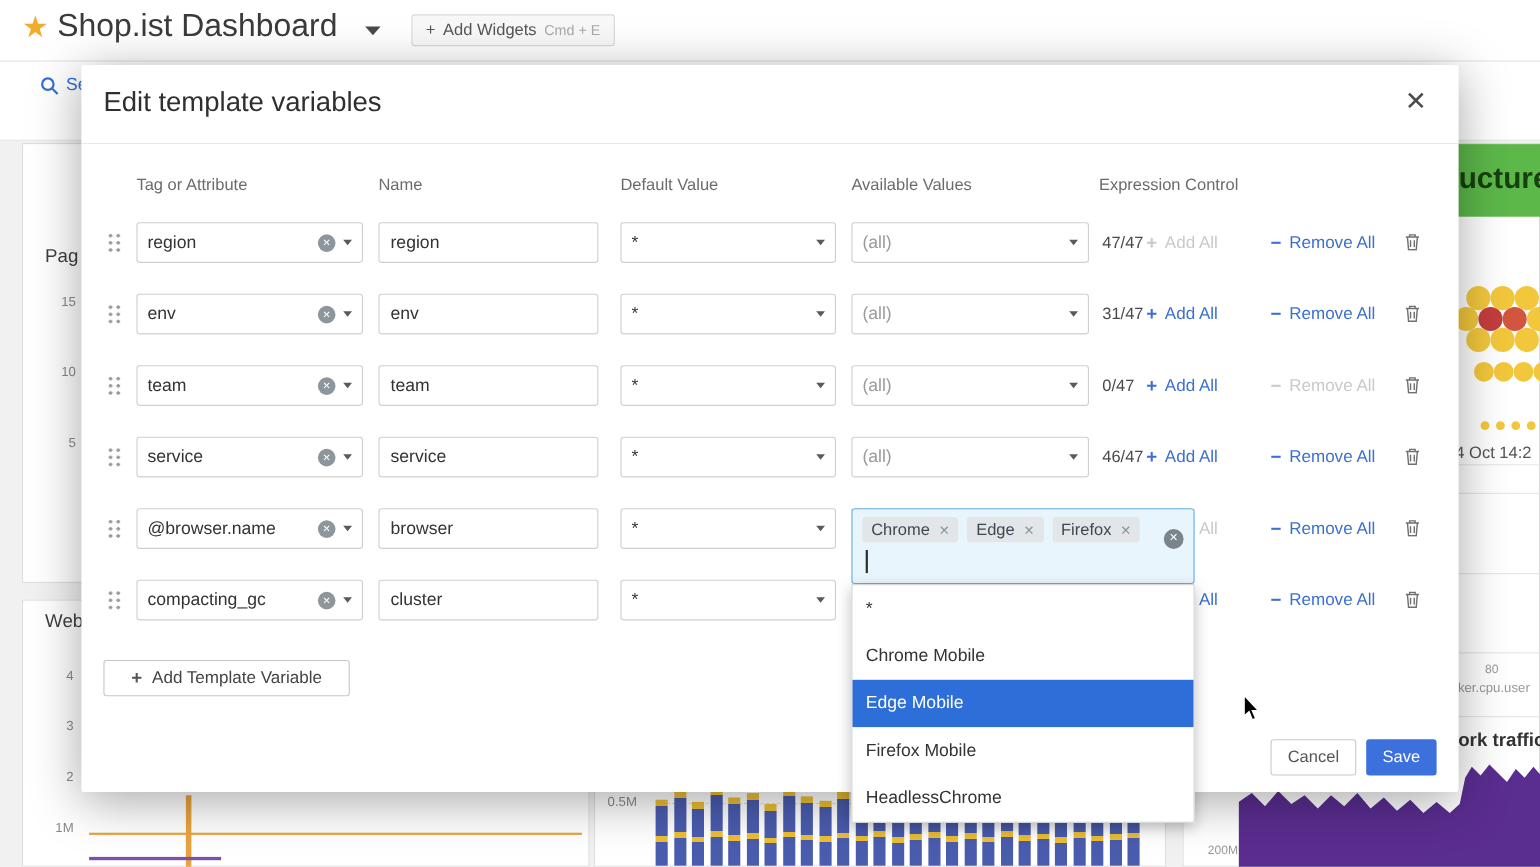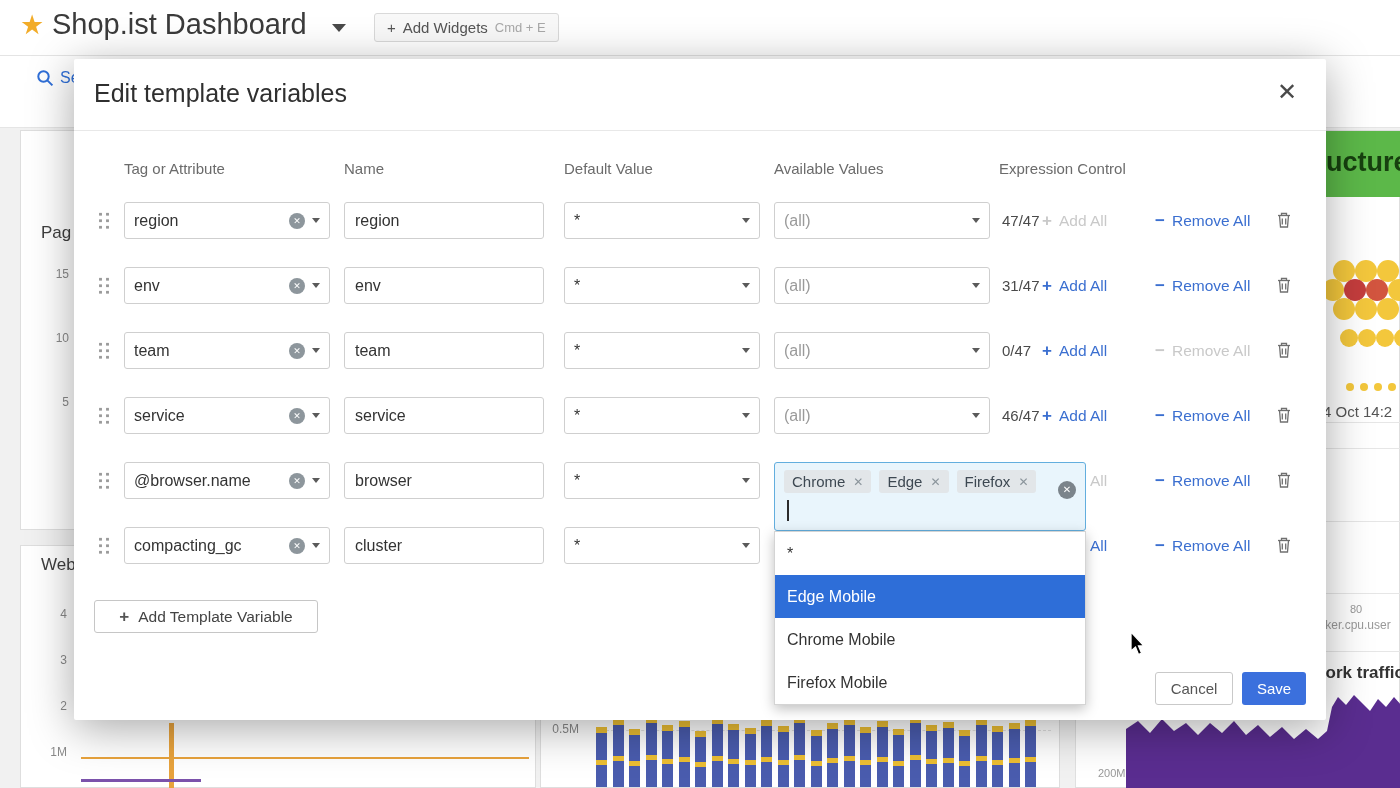--- a/index.html
+++ b/index.html
@@ -448,23 +448,24 @@
       <span class="chip">
           <span>Firefox</span>
           <span class="x">✕</span>
         </span>
     </div>
     <span id="ms-caret-line"></span>
     <span id="ms-clear">✕</span>
   </div>
   <div id="ms-list">
     <div class="ms-opt">*</div>
+    <div class="ms-opt">Chrome Mobile</div>
     <div class="ms-opt active">Edge Mobile</div>
-    <div class="ms-opt">Chrome Mobile</div>
     <div class="ms-opt">Firefox Mobile</div>
+    <div class="ms-opt">HeadlessChrome</div>
   </div>
 
   <div class="btn-addvar">
     <span class="ic">+</span>
     <span>Add Template Variable</span>
   </div>
   <div class="btn-cancel">Cancel</div>
   <div class="btn-save">Save</div>
 </div>
 

